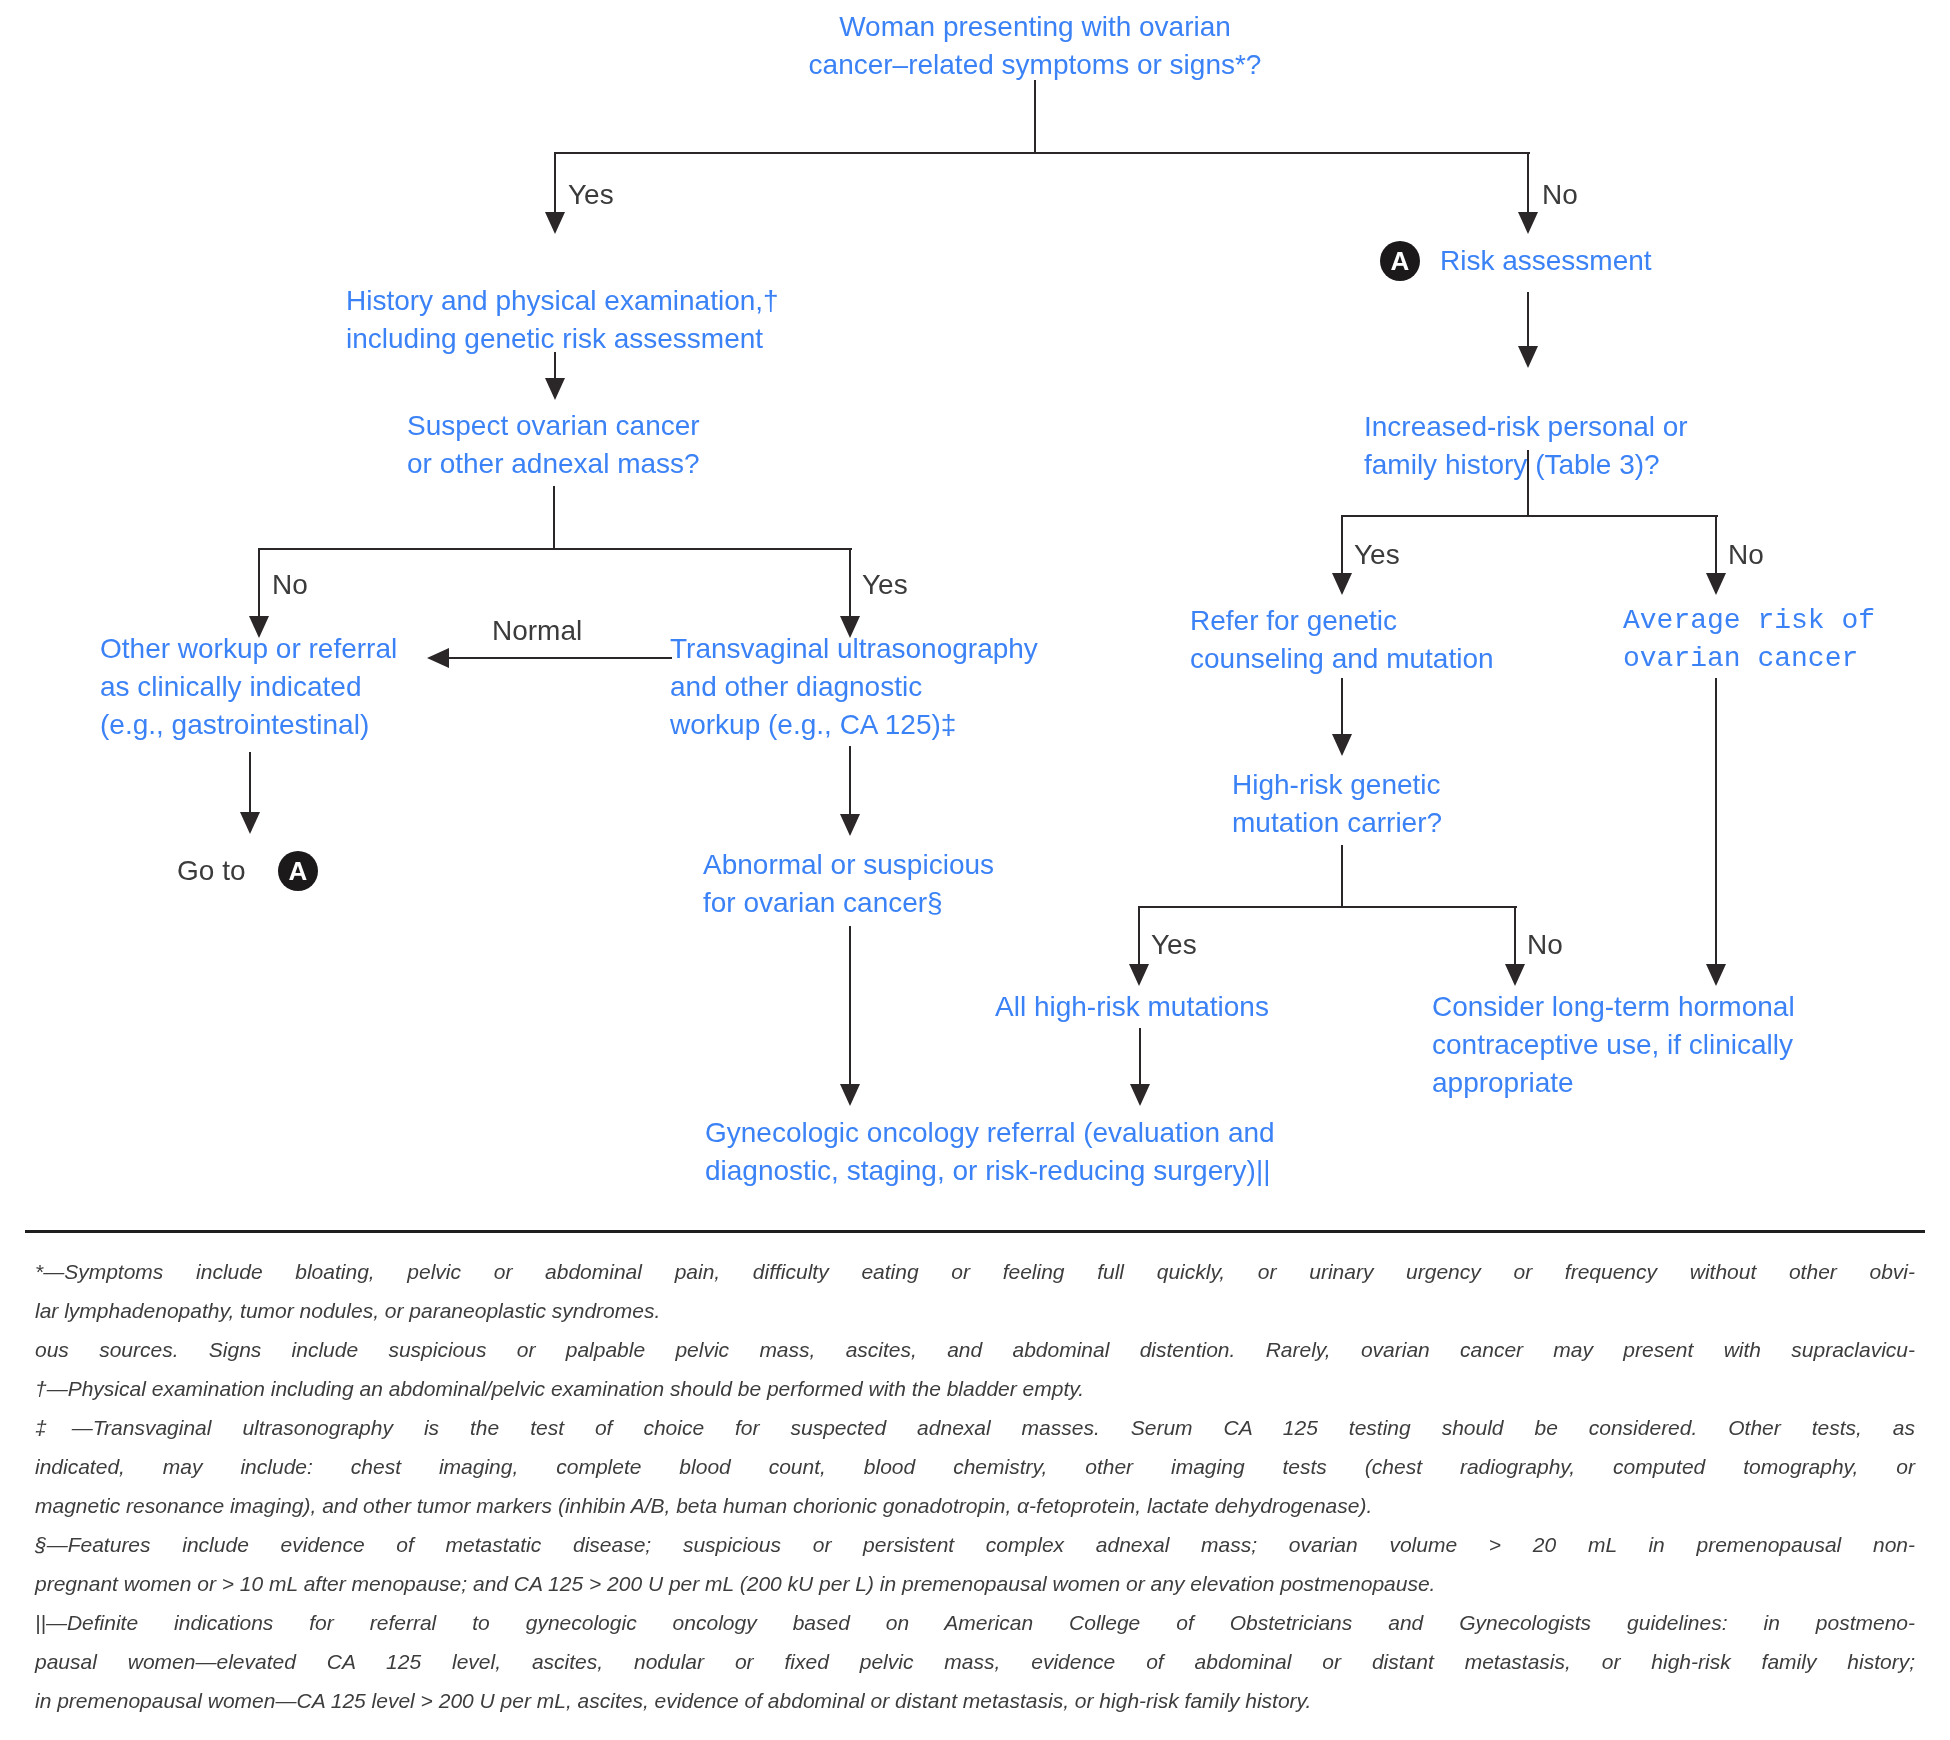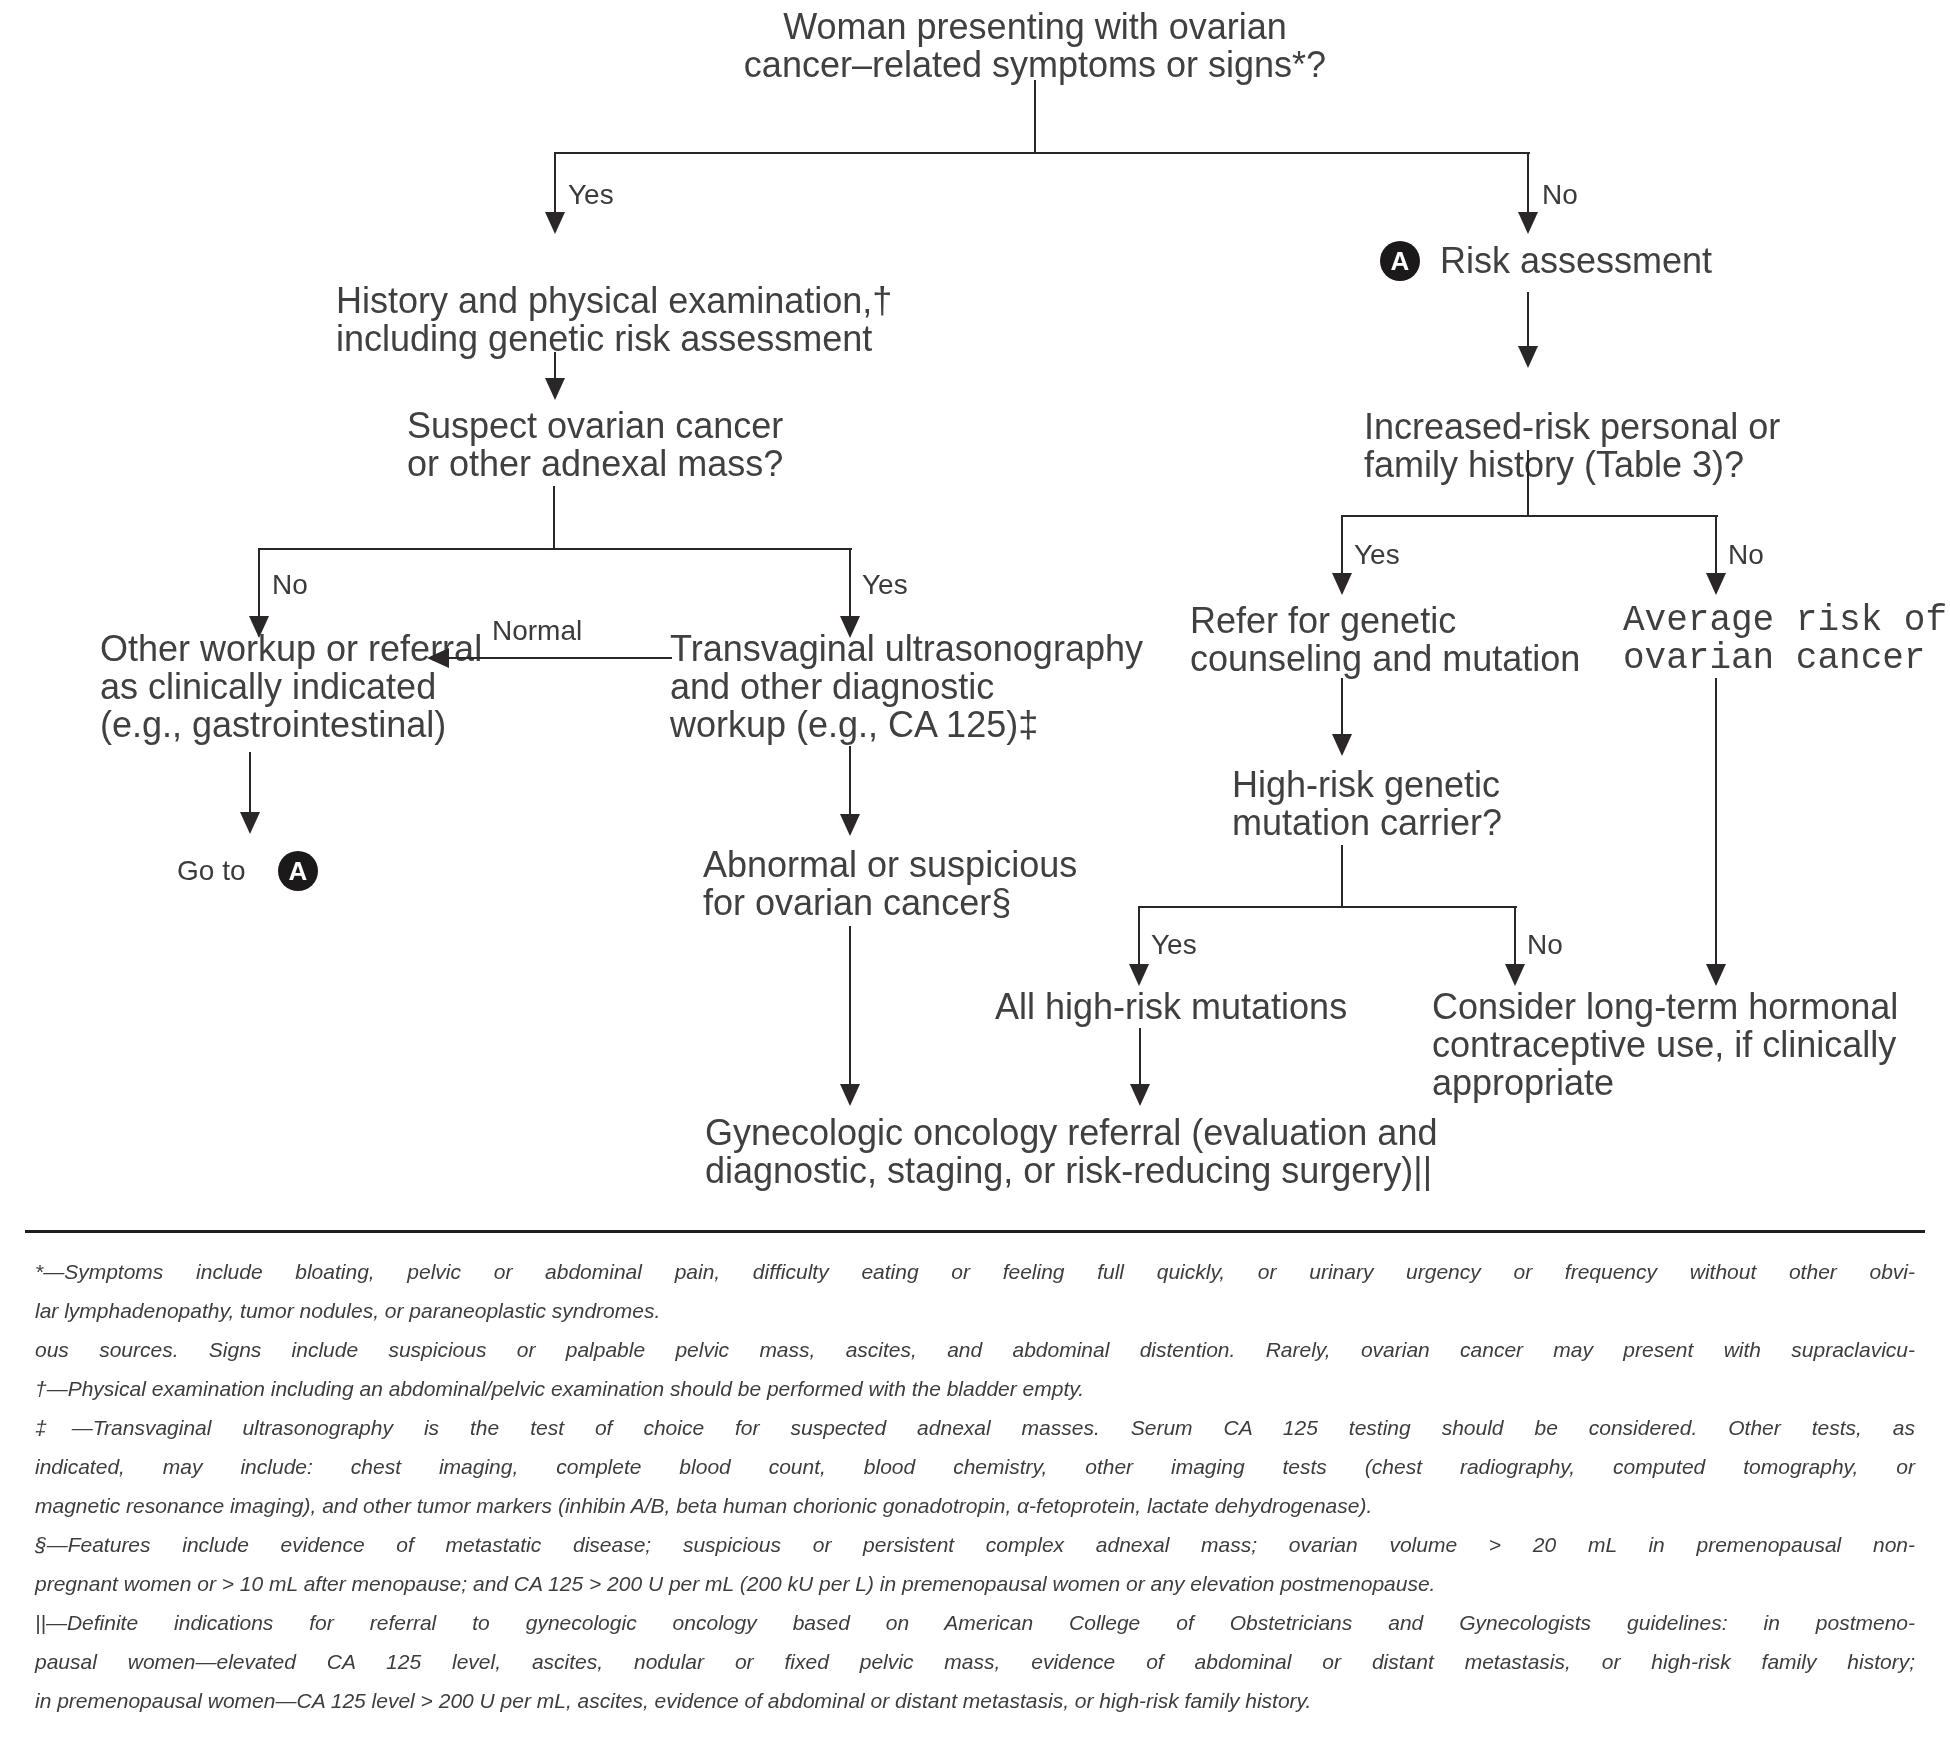--- a/index.html
+++ b/index.html
@@ -1,20 +1,20 @@
 <!DOCTYPE html>
 <html><head>
 <meta charset="utf-8">
 <style>
   html,body{margin:0;padding:0;}
   body{width:1950px;height:1740px;background:#ffffff;position:relative;overflow:hidden;
        font-family:"Liberation Sans",sans-serif;}
   #fig{position:absolute;left:0;top:0;width:1950px;height:1740px;}
 
-  .node{position:absolute;font-size:36px;line-height:38px;color:#404040;white-space:pre-line;}
+  .node{position:absolute;font-size:28px;line-height:38px;color:#3b82f6;white-space:pre-line;}
   .node.center{transform:translateX(-50%);text-align:center;}
   .lbl{position:absolute;font-size:28px;line-height:38px;color:#3b3b3b;white-space:nowrap;}
 
   .vline{position:absolute;width:2px;background:#2b2627;}
   .hline{position:absolute;height:2px;background:#2b2627;}
 
   .varrow{position:absolute;width:20px;}
   .varrow::before{content:"";position:absolute;left:9px;top:0;bottom:19px;width:2px;background:#2b2627;}
   .varrow::after{content:"";position:absolute;left:0;bottom:0;width:0;height:0;
     border-left:10px solid transparent;border-right:10px solid transparent;border-top:22px solid #2b2627;}
@@ -39,21 +39,21 @@
 
 <div id="fig">
 
   <div class="node center" style="left:1035px;top:8px;">Woman presenting with ovarian
 cancer–related symptoms or signs*?</div>
   <div class="vline" style="left:1034px;top:80px;height:72px;"></div>
   <div class="hline" style="left:554px;top:152px;width:976px;"></div>
 
   <div class="varrow" style="left:545px;top:152px;height:82px;"></div>
   <div class="lbl" style="left:568px;top:176px;">Yes</div>
-  <div class="node" style="left:336px;top:282px;">History and physical examination,†
+  <div class="node" style="left:346px;top:282px;">History and physical examination,†
 including genetic risk assessment</div>
 
   <div class="varrow" style="left:545px;top:352px;height:48px;"></div>
   <div class="node" style="left:407px;top:407px;">Suspect ovarian cancer
 or other adnexal mass?</div>
 
   <div class="vline" style="left:553px;top:486px;height:62px;"></div>
   <div class="hline" style="left:258px;top:548px;width:594px;"></div>
 
   <div class="varrow" style="left:249px;top:548px;height:90px;"></div>

